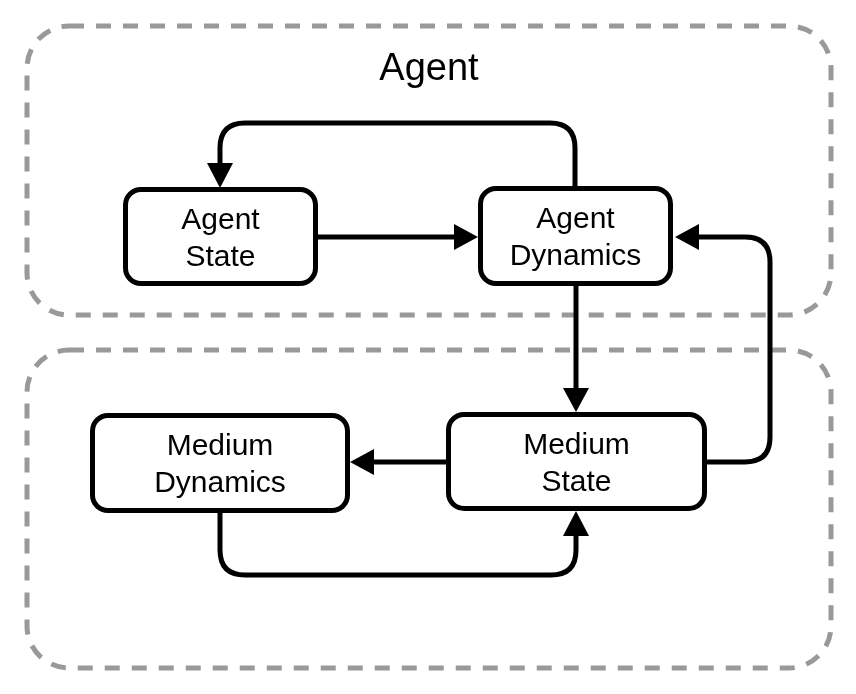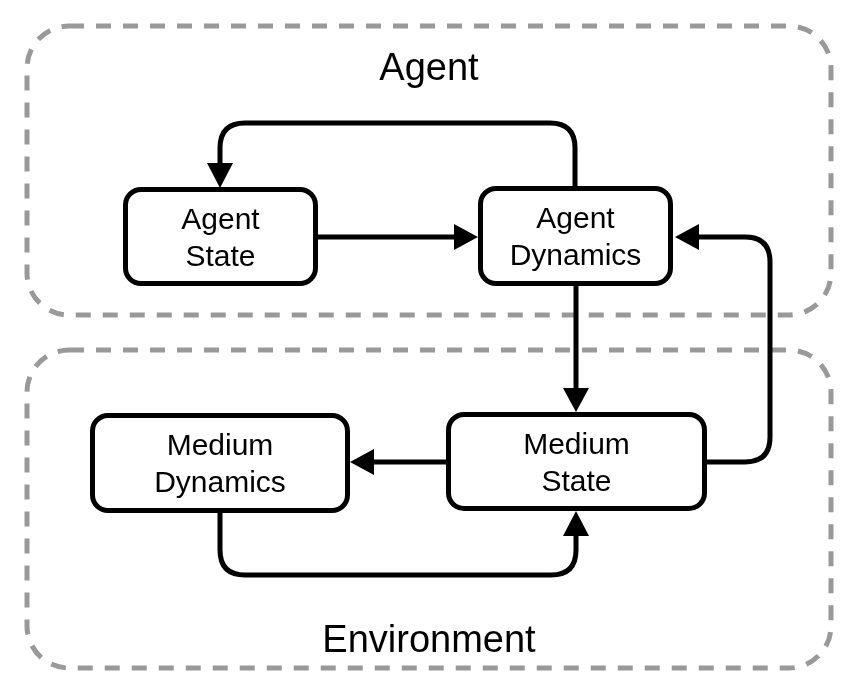--- a/index.html
+++ b/index.html
@@ -95,21 +95,20 @@
 
     <path class="edge-line" d="M 448 462 L 372 462"></path>
     <polygon class="arrowhead" points="350,462 374,449 374,475"></polygon>
 
     <path class="edge-line" d="M 220 511 L 220 550 Q 220 575 245 575 L 551 575 Q 576 575 576 550 L 576 535"></path>
     <polygon class="arrowhead" points="576,511 563,536 589,536"></polygon>
   </svg>
 
   <div class="group-label agent-group-label">Agent</div>
 
-  <div class="group-label environment-group-label">Environment</div>
 
   <div class="node node-agent-state">
     <span class="node-label">Agent
 State</span>
   </div>
 
   <div class="node node-agent-dynamics">
     <span class="node-label">Agent
 Dynamics</span>
   </div>

